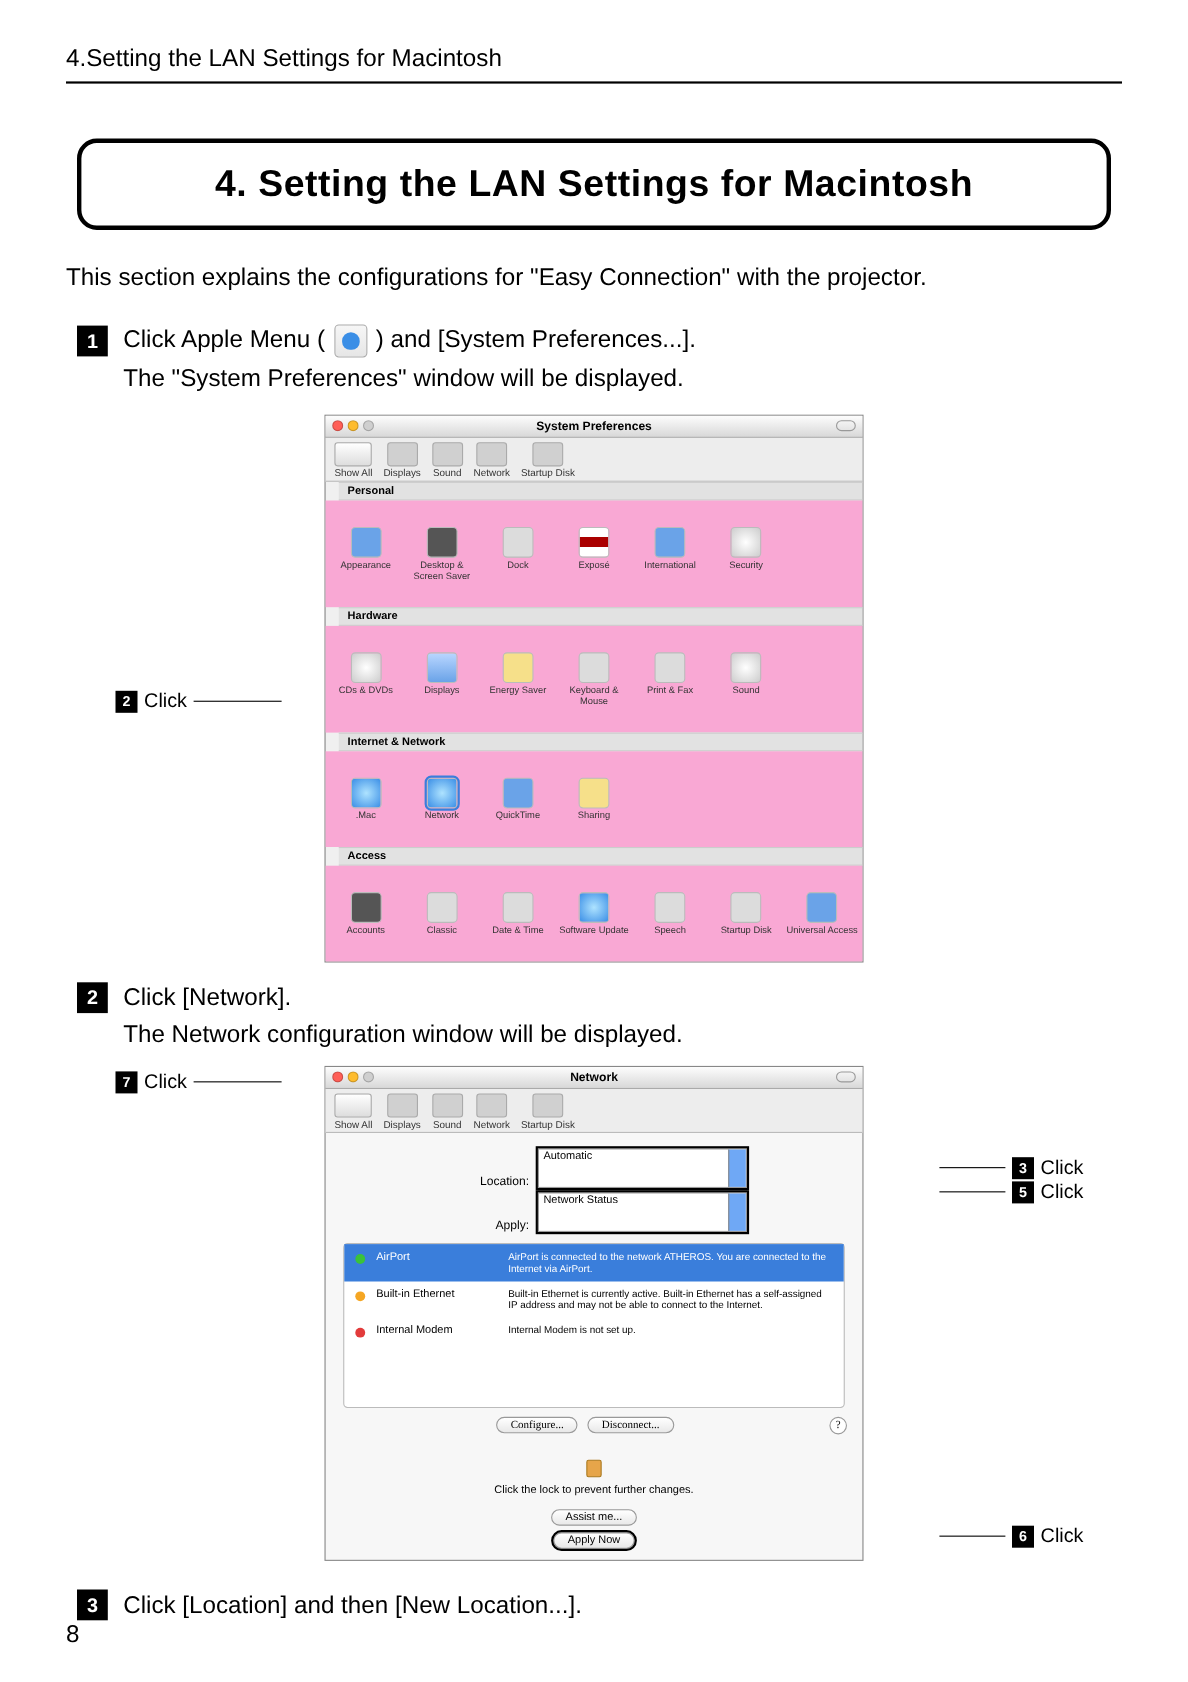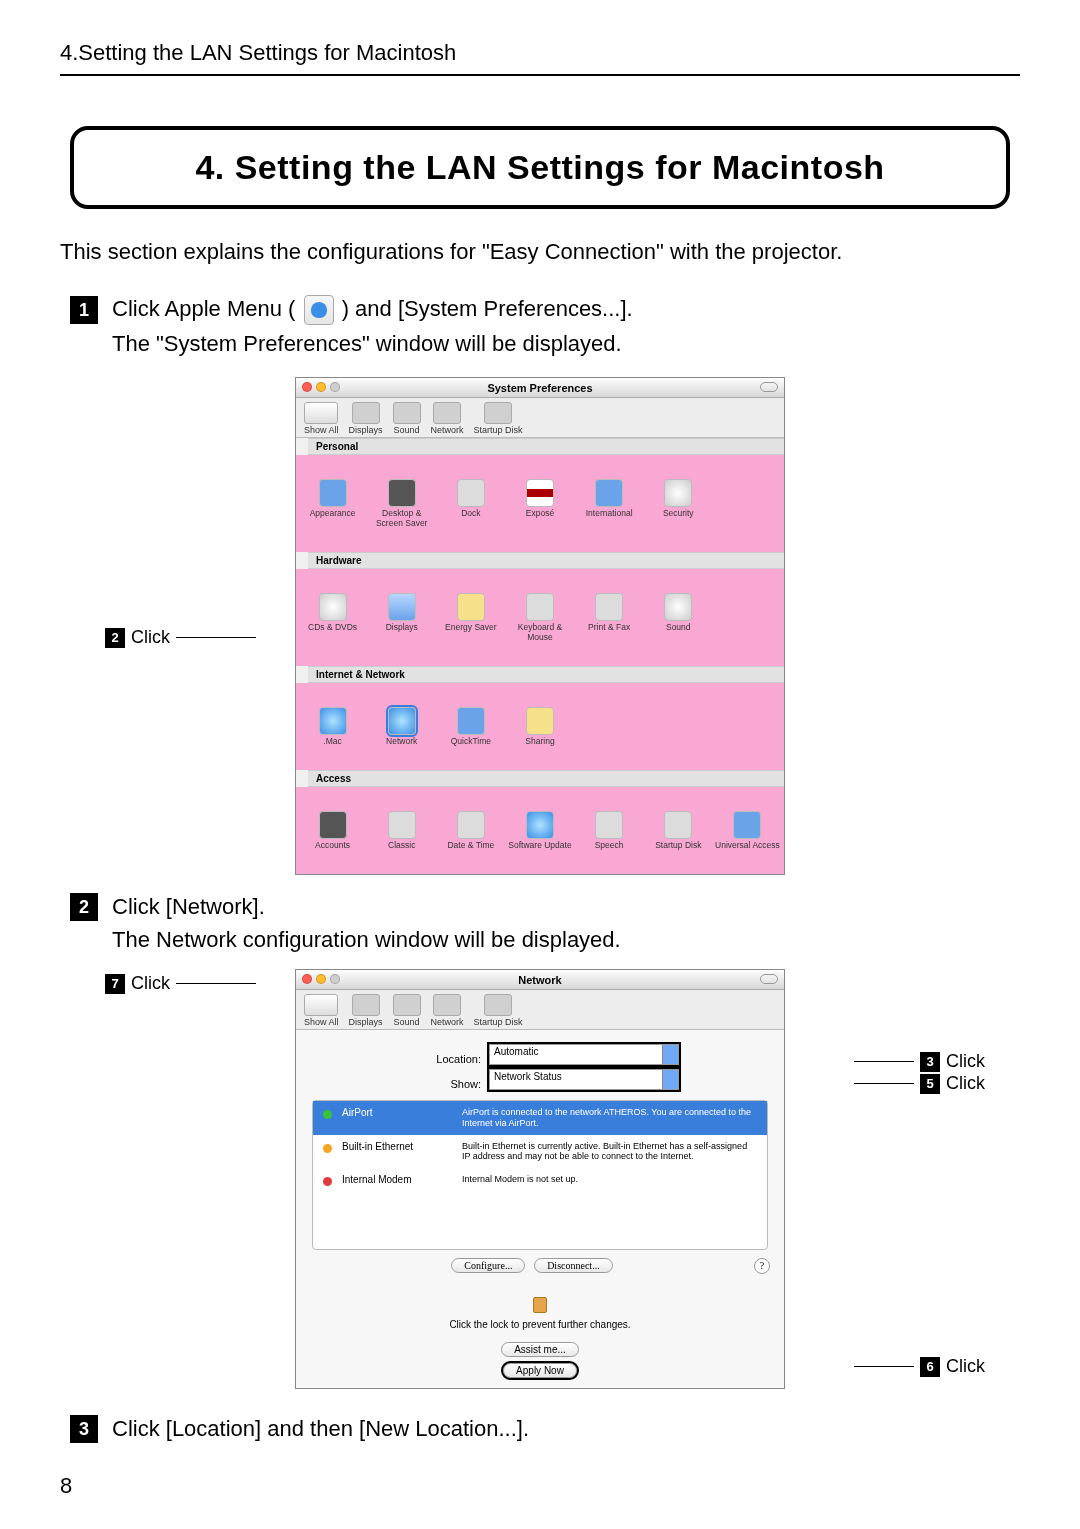--- a/index.html
+++ b/index.html
@@ -159,21 +159,21 @@
   .pref .ic.dark{background:#555;}
   .pref .ic.flag{background:linear-gradient(#fff 33%,#a00 33%,#a00 66%,#fff 66%);}
   .pref.hl .ic{ outline:2px solid #3a7edb;}
 
   
   .netwin { width:490px; border:1px solid #888; background:#f7f7f7; margin:0 auto; font-size:11px;}
   .net-body{ padding: 10px 14px 10px 14px;}
   .form-row{ display:flex; align-items:flex-end; justify-content:center; gap:8px; margin:4px 0;}
   .form-row .lbl{ width:80px; text-align:right; font-size:11px;}
   .select{
-    width:190px; height:21px; border:1px solid #999; background:#fff;
+    width:190px; height:36px; border:1px solid #999; background:#fff;
     font-size:10px; padding:1px 4px; position:relative;
   }
   .select .knob{
     position:absolute; right:0; top:0; width:16px; height:100%;
     background:#6fa8f5; border-left:1px solid #888;
   }
   .select.hl{ outline:2px solid #000;}
   .status-box{
     border:1px solid #bbb; border-radius:4px; background:#fff;
     margin:10px 2px 8px 2px; min-height:150px;
@@ -431,21 +431,21 @@
     </div>
 
     <div class="net-body">
       <div class="form-row">
         <span class="lbl">Location:</span>
         <div class="select hl">
           <span>Automatic</span><span class="knob"></span>
         </div>
       </div>
       <div class="form-row">
-        <span class="lbl">Show:</span>
+        <span class="lbl">Apply:</span>
         <div class="select hl">
           <span>Network Status</span><span class="knob"></span>
         </div>
       </div>
 
       <div class="status-box">
         <div class="srow sel">
           <span class="sdot g"></span>
           <span class="sname">AirPort</span>
           <span class="sdesc">AirPort is connected to the network ATHEROS. You are connected to the Internet via AirPort.</span>

